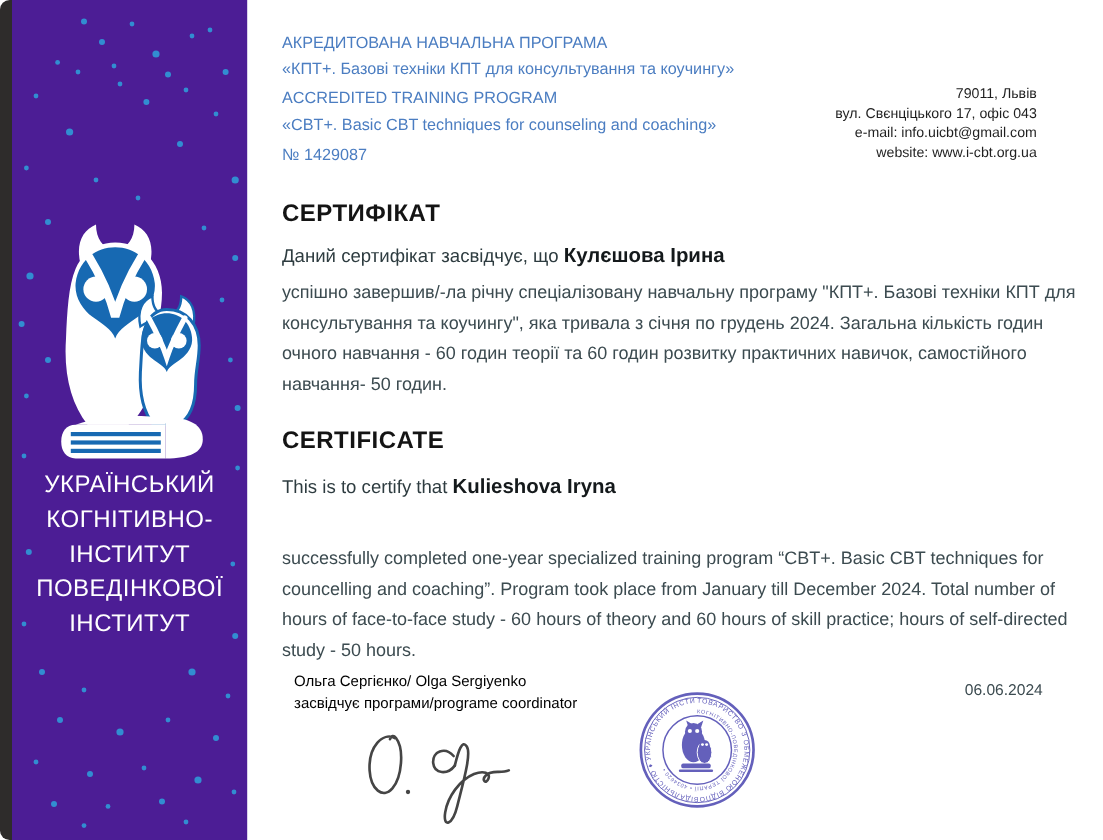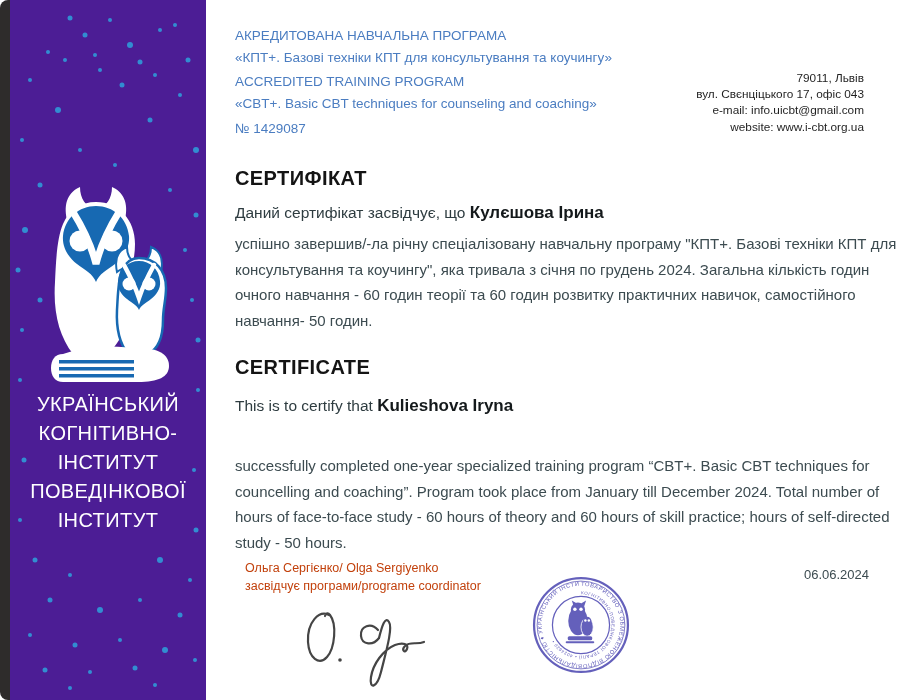--- a/index.html
+++ b/index.html
@@ -50,21 +50,21 @@
   .intro-en { top:396px; }
   .recipient { font-weight:700; font-size:17px; color:#14191b; }
   .body-par {
     position:absolute; left:235px; width:662px;
     color:#3c4b50; font-size:15px; line-height:25.6px;
   }
   .body-uk { top:231px; }
   .body-en { top:427px;margin-top:26px; }
   .signatory {
     position:absolute; left:245px; top:560px;
-    color:#c2410c; font-size:12.5px; line-height:17.5px;
+    color:#000000; font-size:12.5px; line-height:17.5px;
   }
   .signature-wrap { position:absolute; left:283px; top:600px; width:175px; height:95px; }
   .stamp-wrap { position:absolute; left:531px; top:575px; width:100px; height:100px; opacity:0.85; }
   .issue-date {
     position:absolute; right:50px; top:567px;
     color:#3c4b50; font-size:13px;
   }
 </style>
 </head>
 <body>

